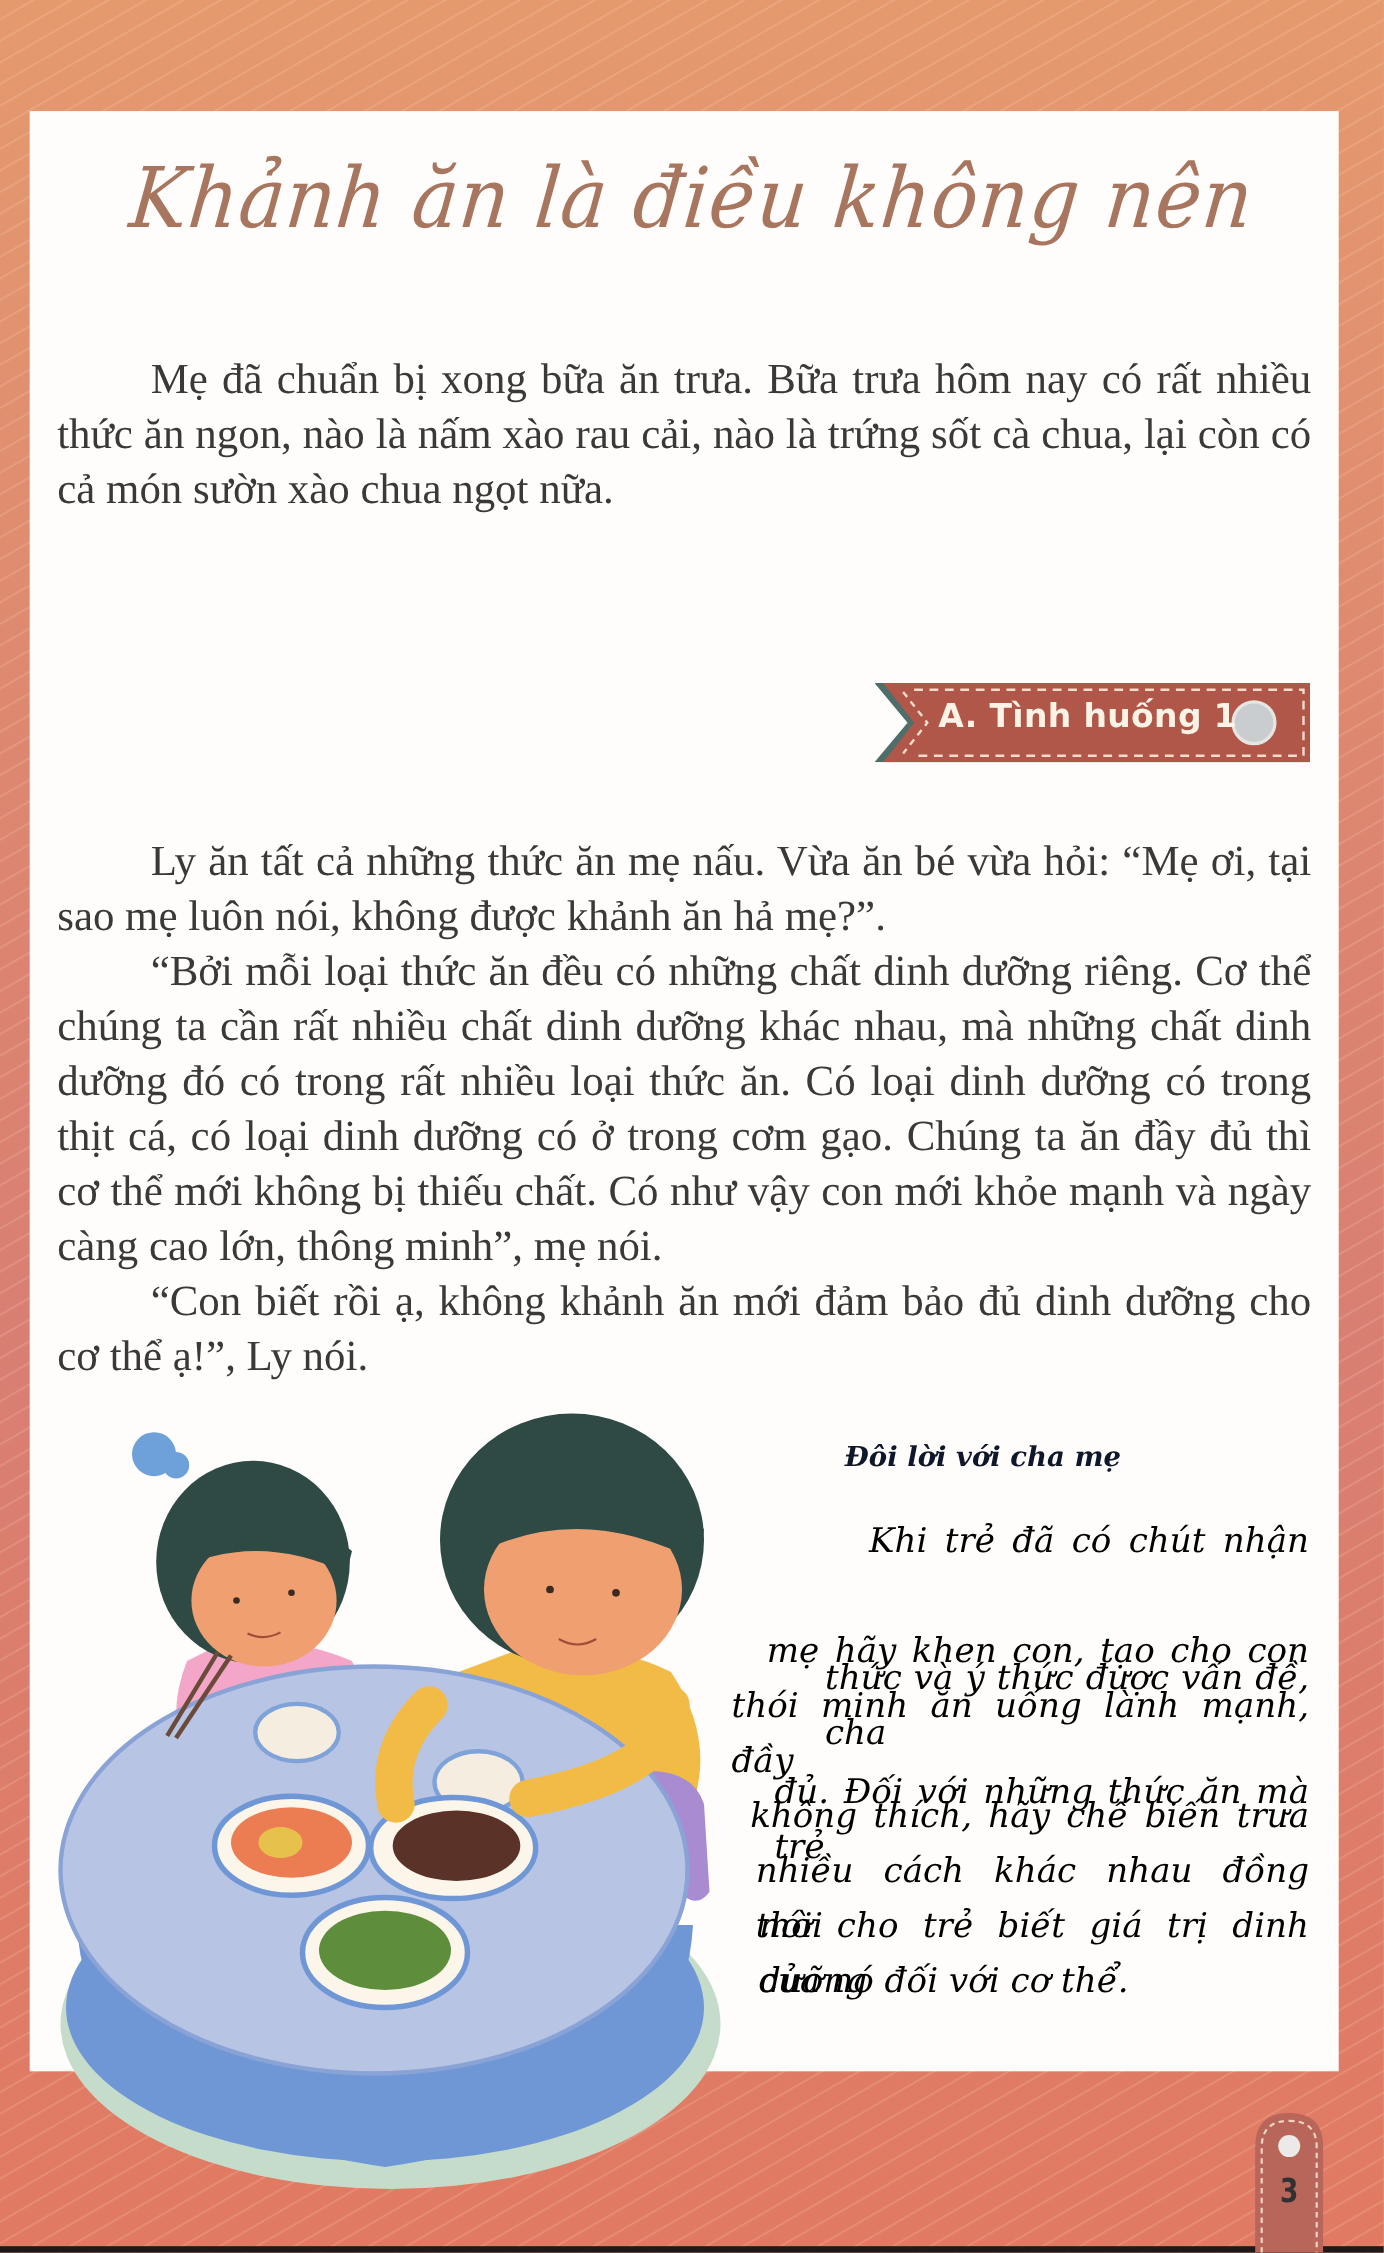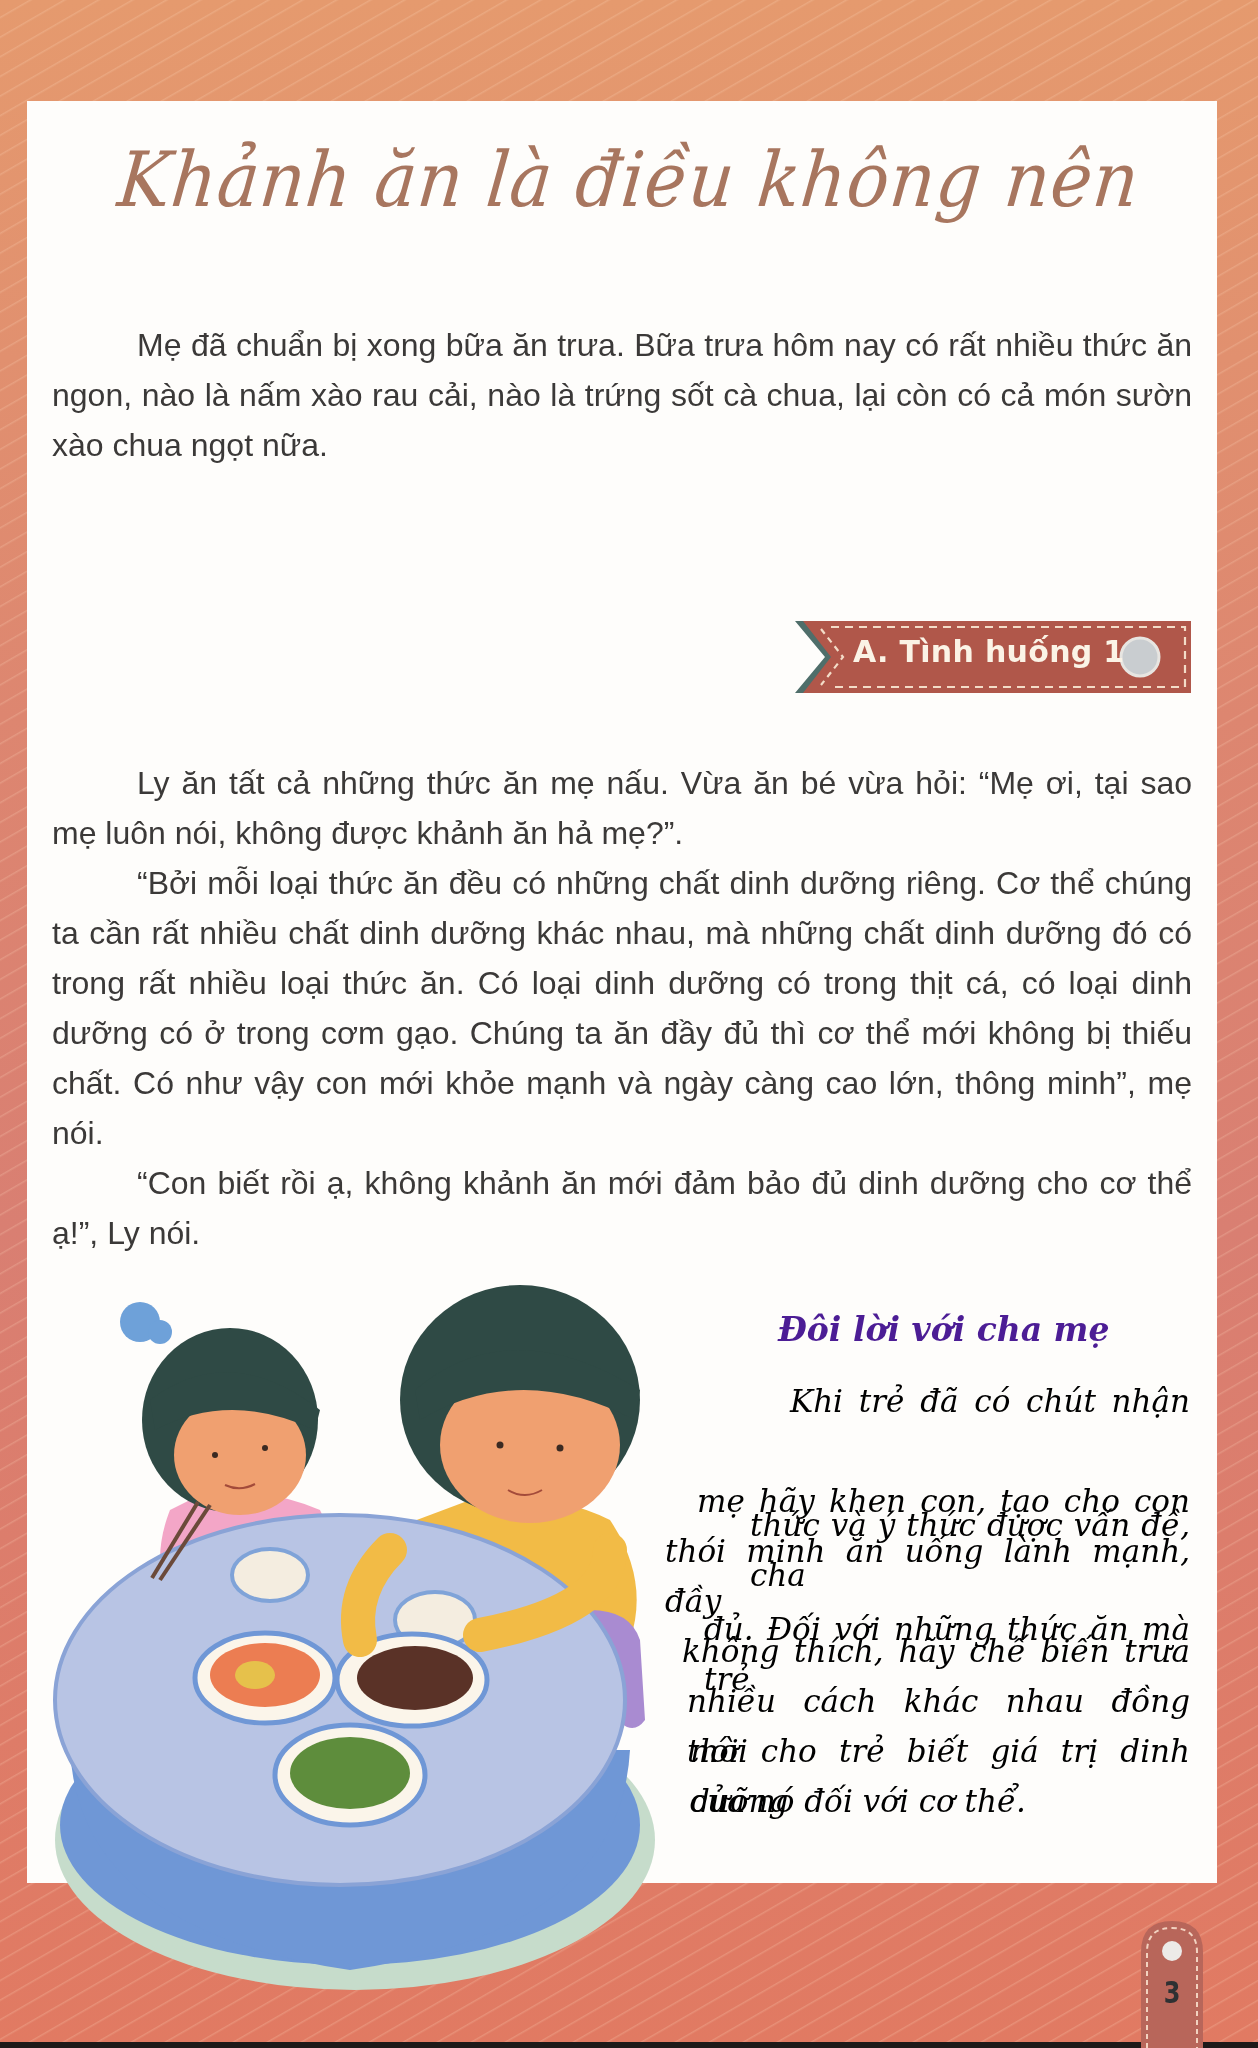--- a/index.html
+++ b/index.html
@@ -23,40 +23,40 @@
 
     .title {
       position: absolute; left: 0; right: 0; top: 135px; text-align: center;
       font-family: "DejaVu Serif", serif; font-style: italic;
       font-size: 76px; letter-spacing: 1px; color: #a8765f;
       transform: scaleX(0.92) skewX(-6deg);
     }
 
     .prose {
       position: absolute; left: 52px; width: 1140px;
-      font-family: Liberation Sans, sans-serif; font-size: 32px; line-height: 50px;
+      font-family: Liberation Serif, serif; font-size: 39px; line-height: 50px;
       color: #3b3938;
     }
     .prose p { margin: 0; text-align: justify; }
     .prose p.indent { text-indent: 85px; }
 
     .banner {
       position: absolute; left: 795px; top: 621px; width: 396px; height: 72px;
     }
     .banner svg { position: absolute; inset: 0; }
     .banner-label {
       position: absolute; left: 58px; top: 13px;
       font-family: "DejaVu Sans", sans-serif; font-weight: bold; font-size: 30px;
       color: #fbf3e6; letter-spacing: 0.3px;
     }
 
     .note-heading {
       position: absolute; left: 768px; top: 1310px;
       font-family: "DejaVu Serif", serif; font-weight: bold; font-style: italic;
-      font-size: 33px; color: #4c1d95; margin-left: 10px;
+      font-size: 25px; color: #0f172a;
     }
     .note-line {
       position: absolute; right: 68px; height: 50px;
       font-family: "DejaVu Serif", serif; font-style: italic; font-size: 31px;
       line-height: 50px; color: #000000; text-align: justify; text-align-last: justify;
     }
 
     .illustration { position: absolute; left: 30px; top: 1280px; width: 650px; height: 720px; }
 
     .page-tab { position: absolute; left: 1141px; top: 1921px; width: 62px; height: 127px; }

